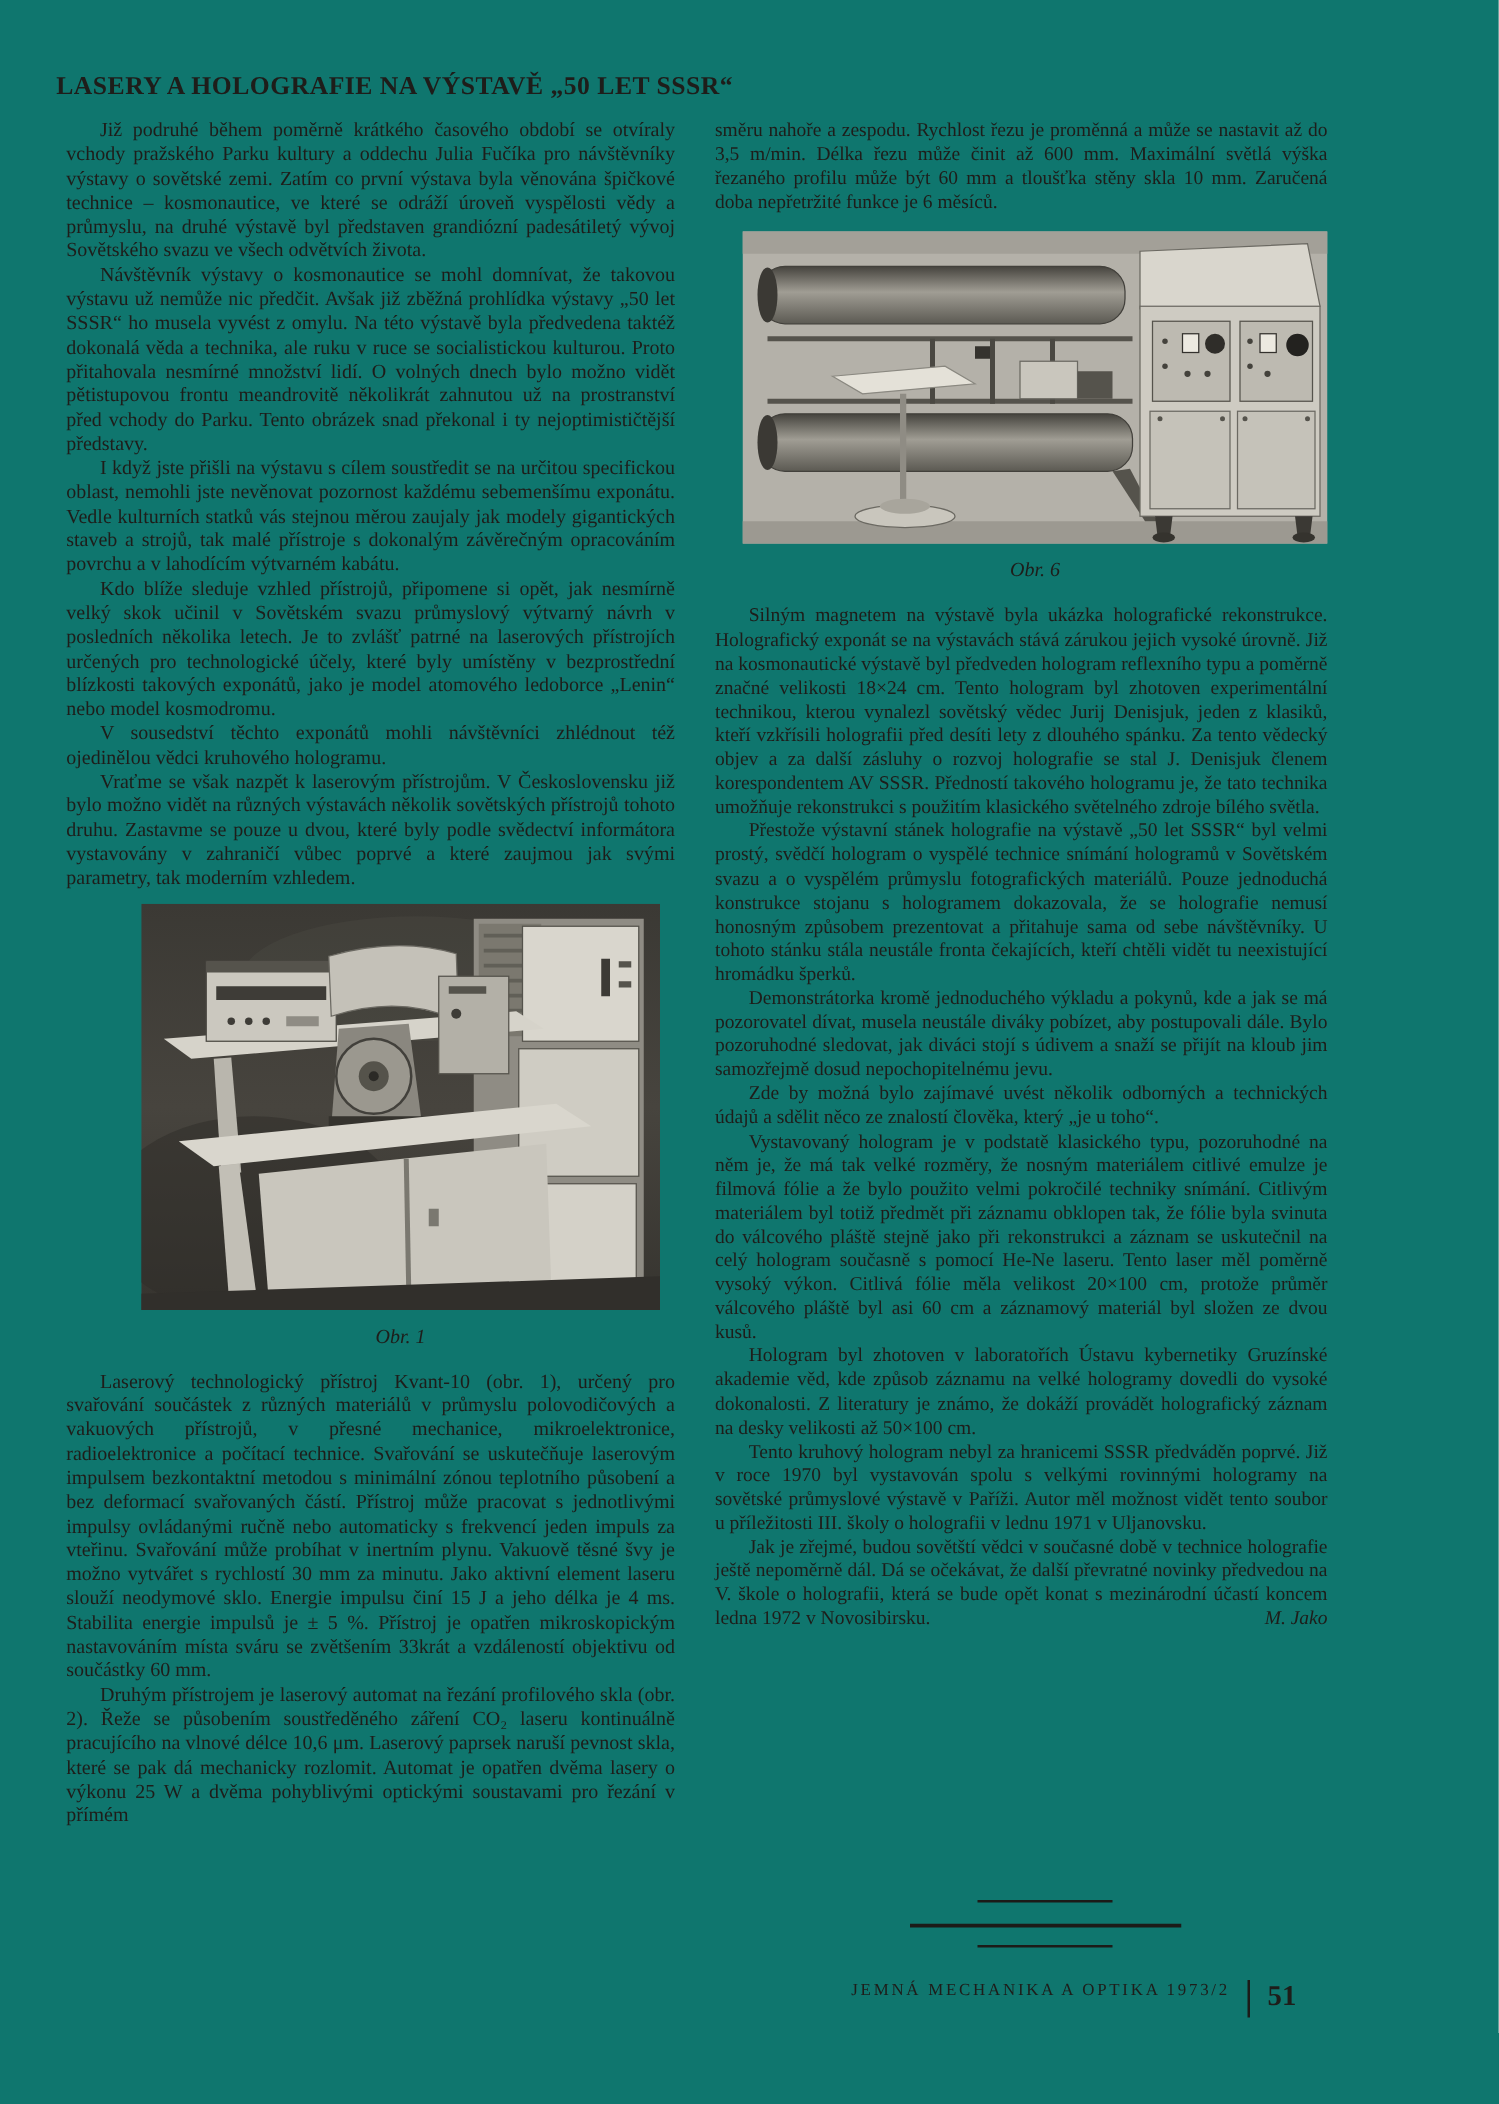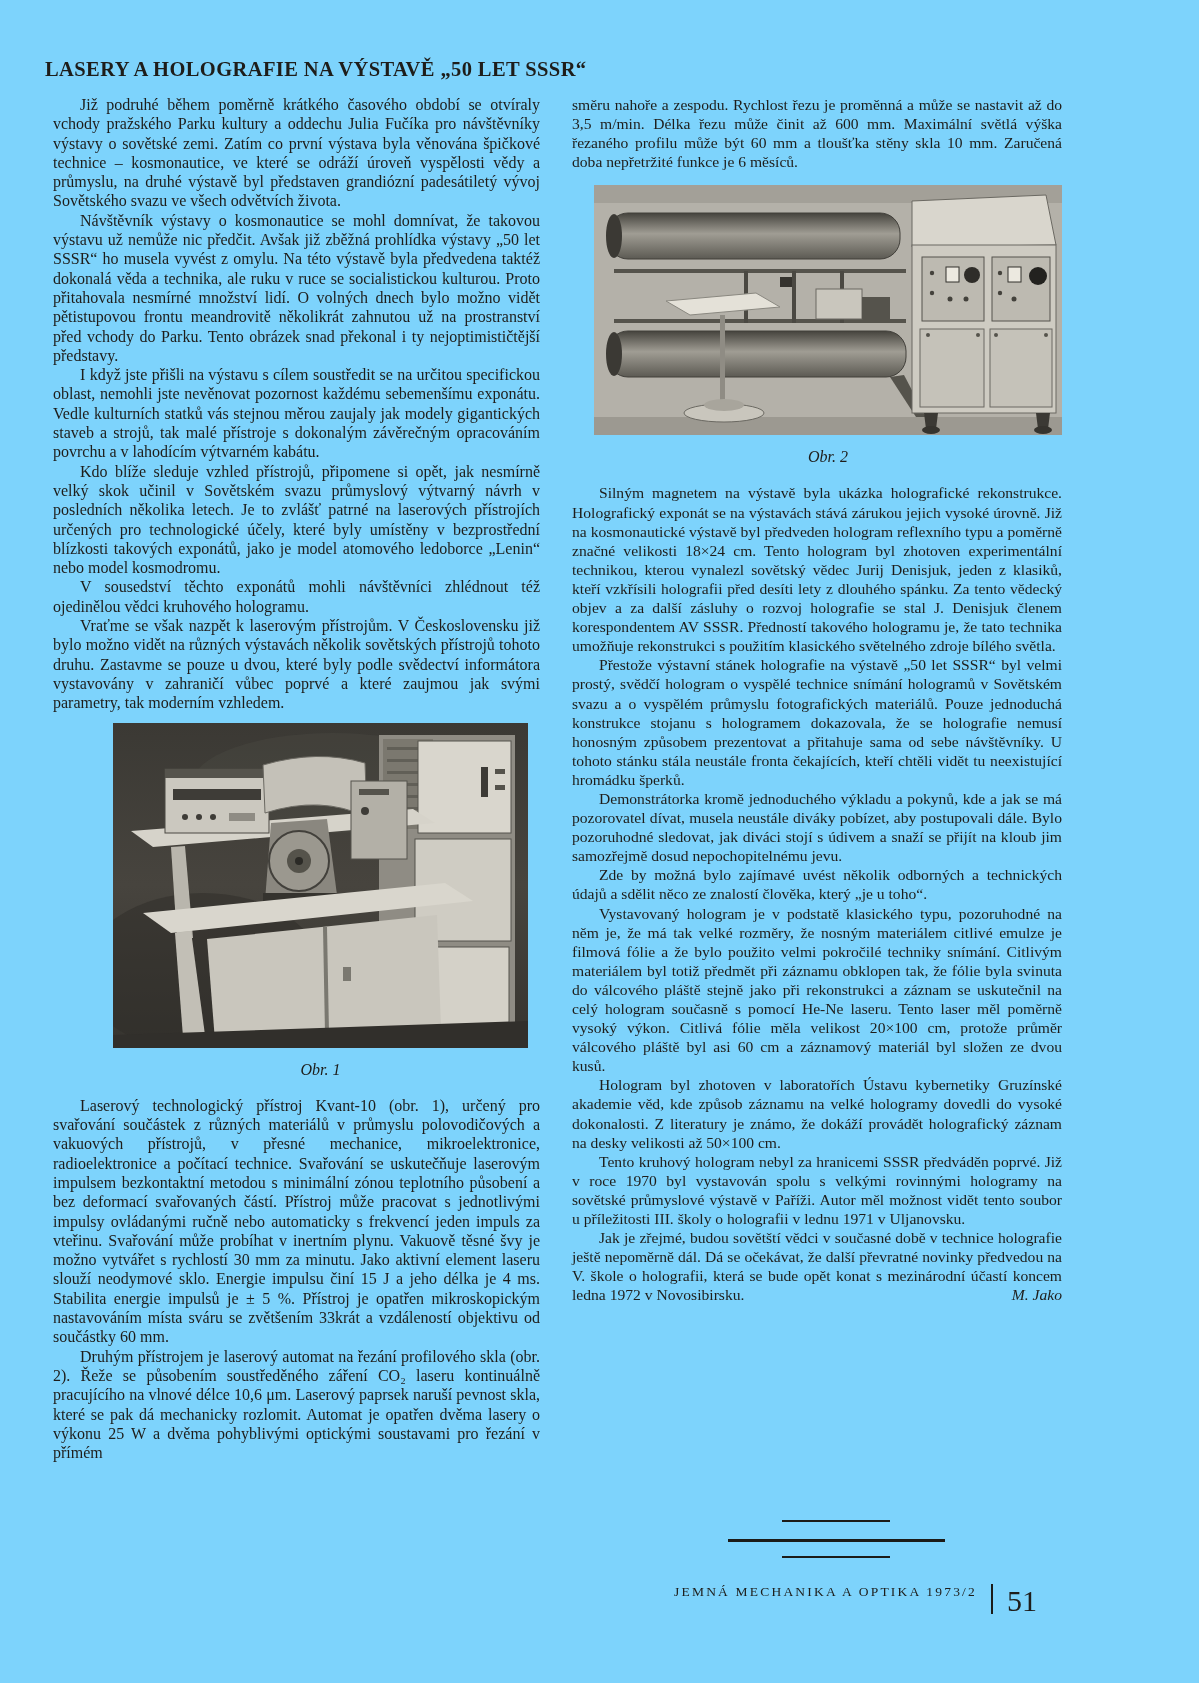--- a/index.html
+++ b/index.html
@@ -1,18 +1,18 @@
 <!DOCTYPE html>
 <html lang="cs"><head>
 <meta charset="utf-8">
 <style>
   html,body { margin:0; padding:0; background:#e8e6e1; }
   .page {
     position:relative; width:1199px; height:1683px; margin:0 auto;
-    background:#7dd3fc; color:#1e1d1a;
+    background:#0f766e; color:#1e1d1a;
     font-family:"Liberation Serif", serif; overflow:hidden;
   }
   .title {
     position:absolute; left:45px; top:44px;
     font-size:20.5px; font-weight:bold; letter-spacing:0.4px; white-space:nowrap;
   }
   .col { position:absolute; top:95px; text-align:justify; }
   .col-left  { left:53px;  width:487px; font-size:16px;   line-height:19.3px; }
   .col-right { left:572px; width:490px; font-size:15.6px; line-height:19.1px; }
   p.para { margin:0; text-indent:27px; }
@@ -27,21 +27,21 @@
   .rule { position:absolute; background:#1c1b18; }
   .rule-top    { left:782px; top:1520px; width:108px; height:2px; }
   .rule-middle { left:728px; top:1539px; width:217px; height:2.5px; }
   .rule-bottom { left:782px; top:1556px; width:108px; height:2px; }
   .footer {
     position:absolute; top:1584px; left:600px; width:437px;
     display:flex; align-items:flex-start; justify-content:flex-end; gap:14px;
   }
   .journal-name { font-size:13.5px; letter-spacing:2.2px; white-space:nowrap; }
   .footer-divider { width:2px; height:30px; background:#1c1b18; }
-  .page-number { font-size:30px; font-weight:normal; }
+  .page-number { font-size:23px; font-weight:bold; }
 </style>
 </head>
 <body>
 
 <div class="page">
 
   <h1 class="title">LASERY A HOLOGRAFIE NA VÝSTAVĚ „50 LET SSSR“</h1>
 
   <div class="col col-left">
     <p class="para">Již podruhé během poměrně krátkého časového období se otvíraly vchody pražského Parku kultury a oddechu Julia Fučíka pro návštěvníky výstavy o sovětské zemi. Zatím co první výstava byla věnována špičkové technice – kosmonautice, ve které se odráží úroveň vyspělosti vědy a průmyslu, na druhé výstavě byl představen grandiózní padesátiletý vývoj Sovětského svazu ve všech odvětvích života.</p>
@@ -188,21 +188,21 @@
           <circle cx="334" cy="150" r="2" fill="#55534c"></circle>
             <circle cx="384" cy="150" r="2" fill="#55534c"></circle>
           <circle cx="402" cy="150" r="2" fill="#55534c"></circle>
             <circle cx="452" cy="150" r="2" fill="#55534c"></circle>
           <polygon points="330,228 344,228 342,244 332,244" fill="#3b3934"></polygon>
           <polygon points="442,228 456,228 454,244 444,244" fill="#3b3934"></polygon>
           <ellipse cx="337" cy="245" rx="9" ry="4" fill="#35332e"></ellipse>
           <ellipse cx="449" cy="245" rx="9" ry="4" fill="#35332e"></ellipse>
         </g>
       </svg>
-      <figcaption class="fig-caption">Obr. 2</figcaption>
+      <figcaption class="fig-caption">Obr. 6</figcaption>
     </figure>
 
     <p class="para">Silným magnetem na výstavě byla ukázka holografické rekonstrukce. Holografický exponát se na výstavách stává zárukou jejich vysoké úrovně. Již na kosmonautické výstavě byl předveden hologram reflexního typu a poměrně značné velikosti 18×24 cm. Tento hologram byl zhotoven experimentální technikou, kterou vynalezl sovětský vědec Jurij Denisjuk, jeden z klasiků, kteří vzkřísili holografii před desíti lety z dlouhého spánku. Za tento vědecký objev a za další zásluhy o rozvoj holografie se stal J. Denisjuk členem korespondentem AV SSSR. Předností takového hologramu je, že tato technika umožňuje rekonstrukci s použitím klasického světelného zdroje bílého světla.</p>
     <p class="para">Přestože výstavní stánek holografie na výstavě „50 let SSSR“ byl velmi prostý, svědčí hologram o vyspělé technice snímání hologramů v Sovětském svazu a o vyspělém průmyslu fotografických materiálů. Pouze jednoduchá konstrukce stojanu s hologramem dokazovala, že se holografie nemusí honosným způsobem prezentovat a přitahuje sama od sebe návštěvníky. U tohoto stánku stála neustále fronta čekajících, kteří chtěli vidět tu neexistující hromádku šperků.</p>
     <p class="para">Demonstrátorka kromě jednoduchého výkladu a pokynů, kde a jak se má pozorovatel dívat, musela neustále diváky pobízet, aby postupovali dále. Bylo pozoruhodné sledovat, jak diváci stojí s údivem a snaží se přijít na kloub jim samozřejmě dosud nepochopitelnému jevu.</p>
     <p class="para">Zde by možná bylo zajímavé uvést několik odborných a technických údajů a sdělit něco ze znalostí člověka, který „je u toho“.</p>
     <p class="para">Vystavovaný hologram je v podstatě klasického typu, pozoruhodné na něm je, že má tak velké rozměry, že nosným materiálem citlivé emulze je filmová fólie a že bylo použito velmi pokročilé techniky snímání. Citlivým materiálem byl totiž předmět při záznamu obklopen tak, že fólie byla svinuta do válcového pláště stejně jako při rekonstrukci a záznam se uskutečnil na celý hologram současně s pomocí He-Ne laseru. Tento laser měl poměrně vysoký výkon. Citlivá fólie měla velikost 20×100 cm, protože průměr válcového pláště byl asi 60 cm a záznamový materiál byl složen ze dvou kusů.</p>
     <p class="para">Hologram byl zhotoven v laboratořích Ústavu kybernetiky Gruzínské akademie věd, kde způsob záznamu na velké hologramy dovedli do vysoké dokonalosti. Z literatury je známo, že dokáží provádět holografický záznam na desky velikosti až 50×100 cm.</p>
     <p class="para">Tento kruhový hologram nebyl za hranicemi SSSR předváděn poprvé. Již v roce 1970 byl vystavován spolu s velkými rovinnými hologramy na sovětské průmyslové výstavě v Paříži. Autor měl možnost vidět tento soubor u příležitosti III. školy o holografii v lednu 1971 v Uljanovsku.</p>
     <p class="para">

